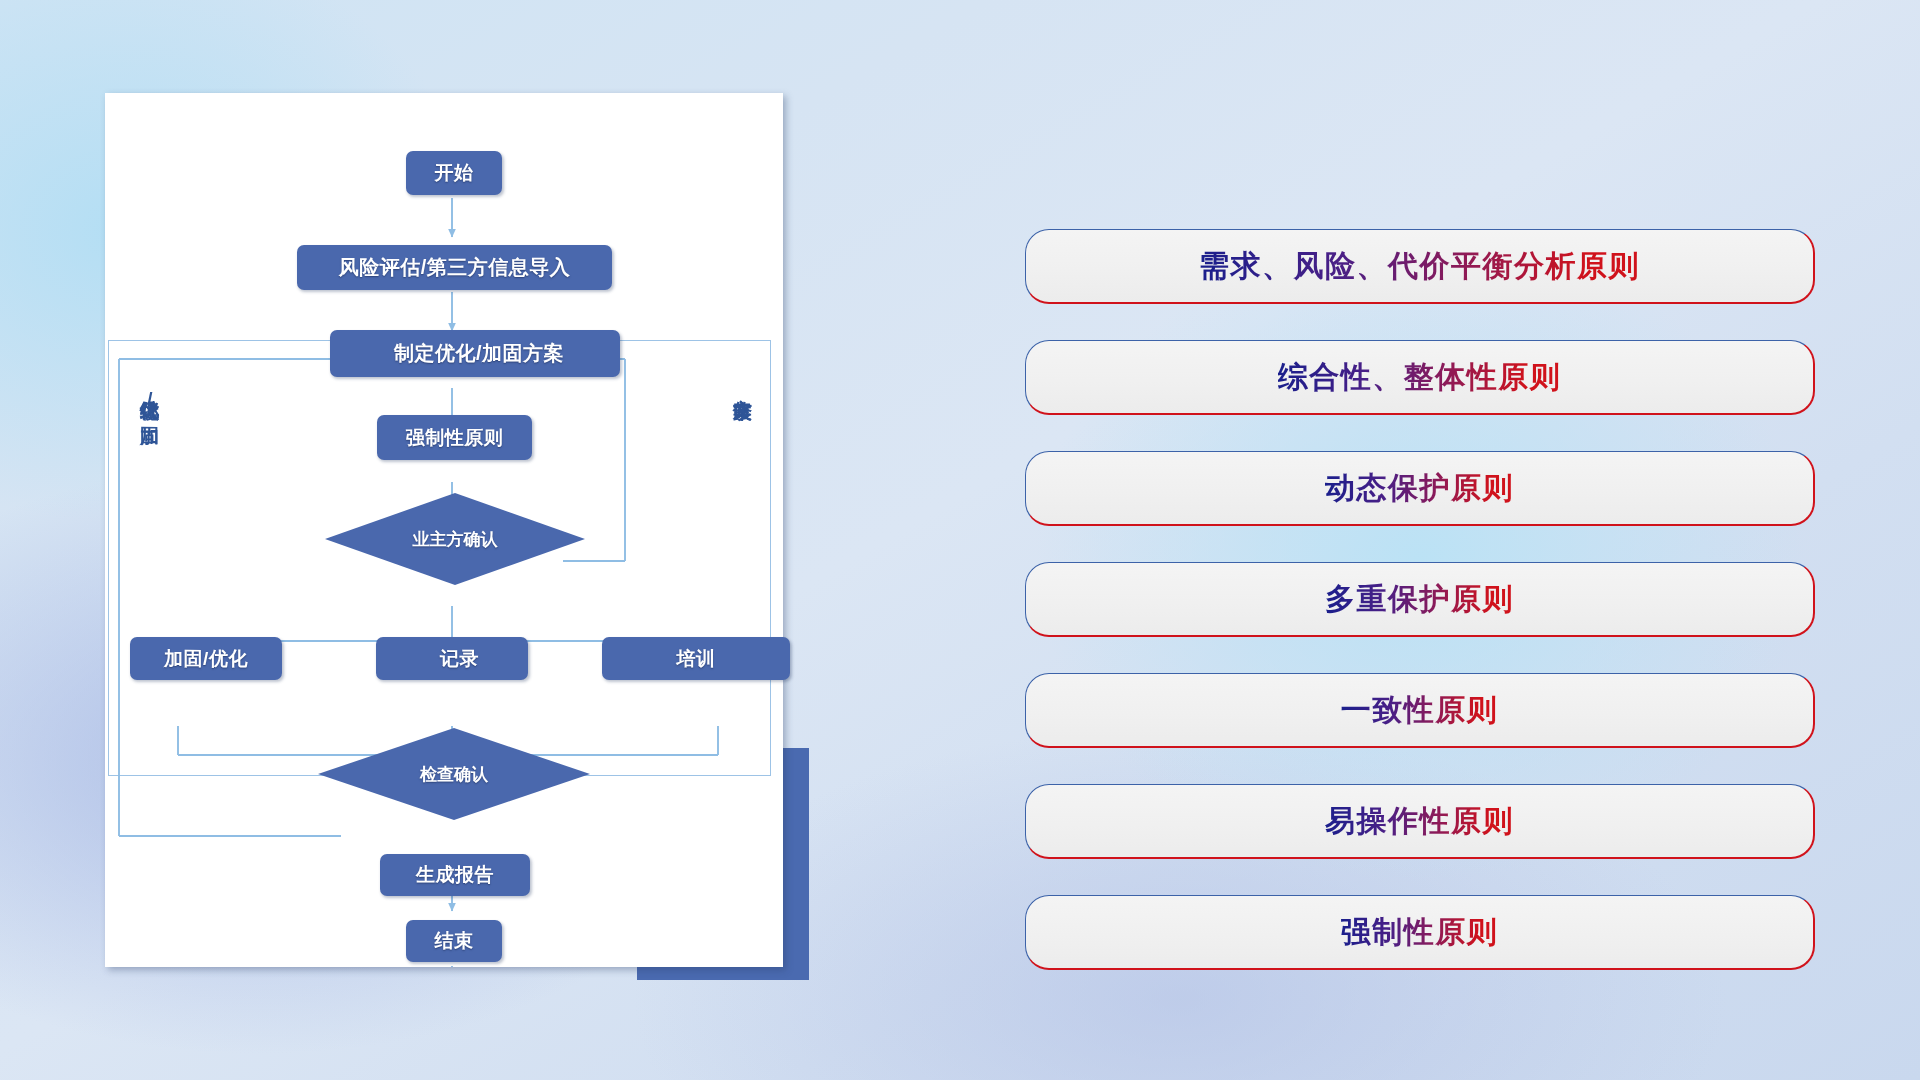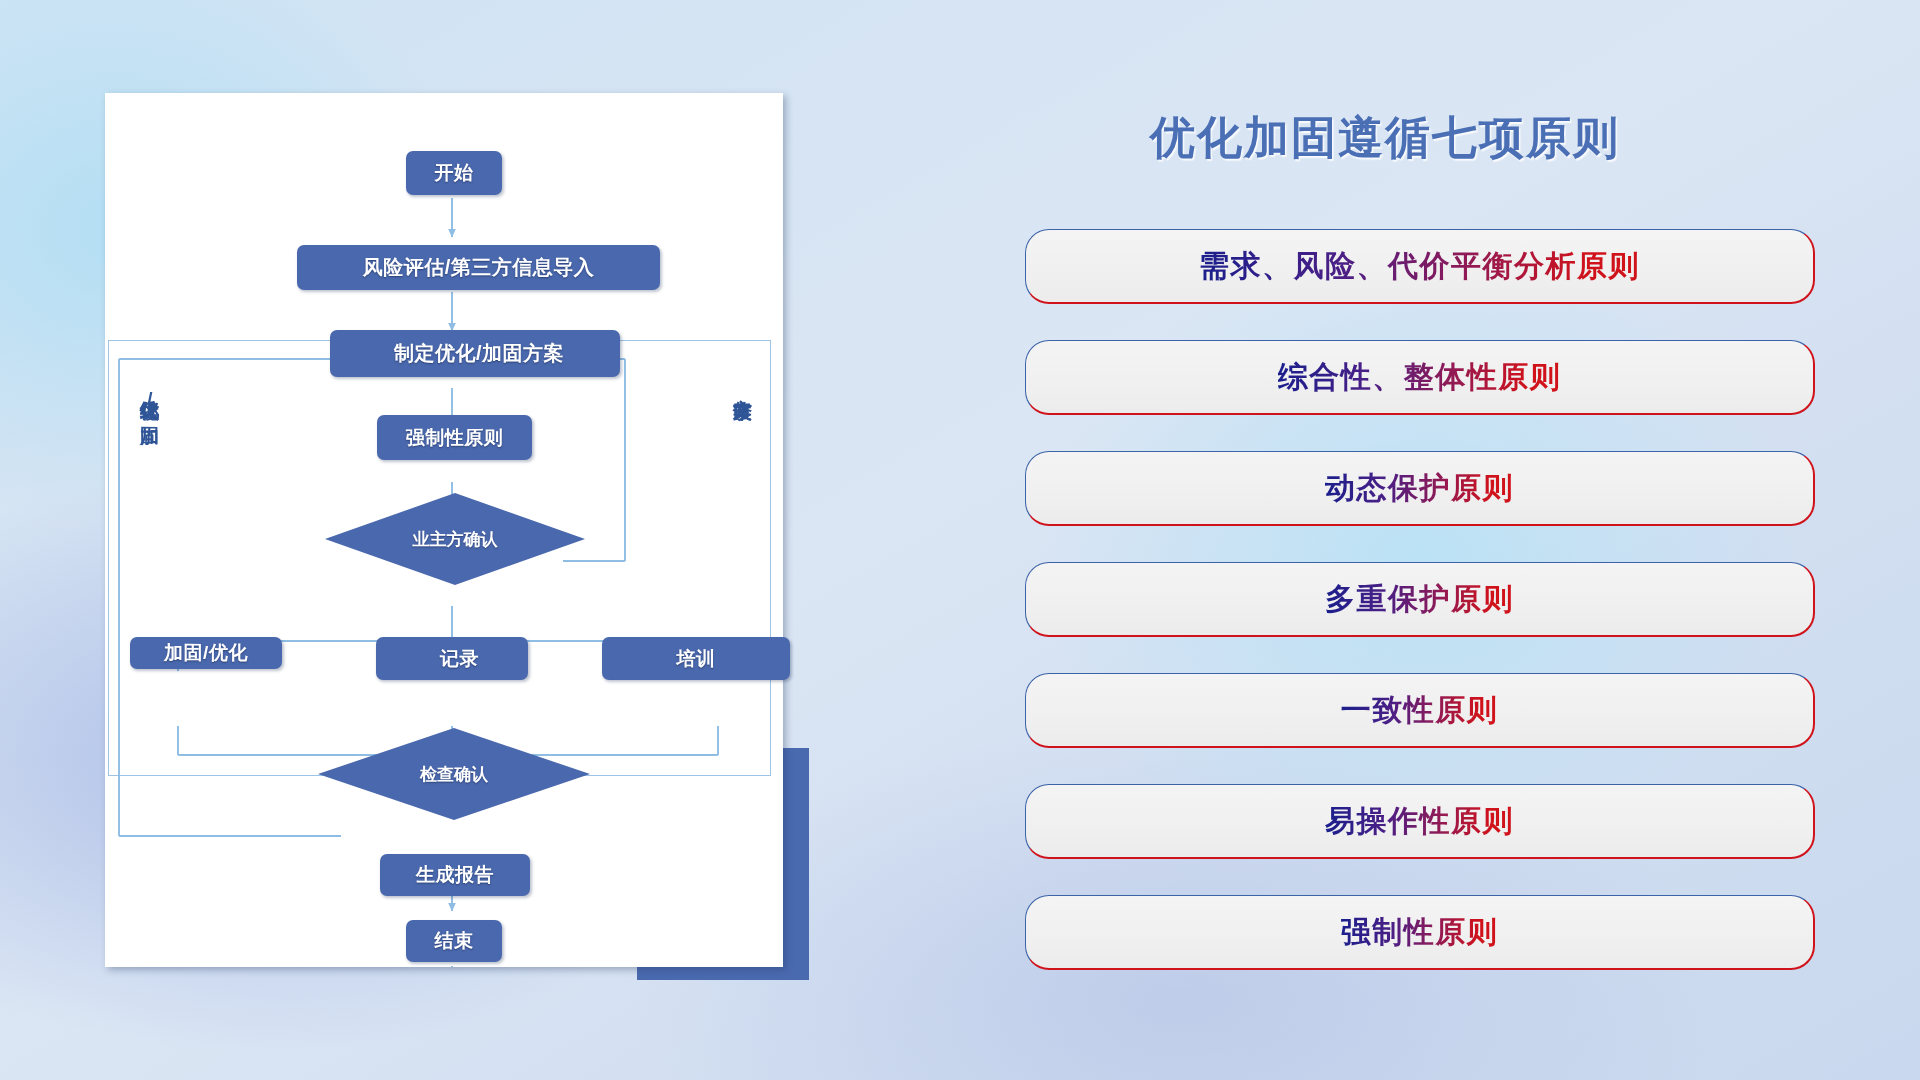--- a/index.html
+++ b/index.html
@@ -222,37 +222,37 @@
         <line x1="236" y1="743" x2="14" y2="743"></line>
         <line x1="14" y1="743" x2="14" y2="266"></line>
         <line x1="14" y1="266" x2="262" y2="266" marker-end="url(#arw)"></line>
       </g>
     </svg>
 
     <div class="node" style="left:406px; top:151px; width:96px; height:44px; font-size:19px;">
       <span>开始</span>
     </div>
 
-    <div class="node" style="left:297px; top:245px; width:363px; height:45px; font-size:20px;">
+    <div class="node" style="left:297px; top:245px; width:315px; height:45px; font-size:20px;">
       <span>风险评估/第三方信息导入</span>
     </div>
 
     <div class="node" style="left:330px; top:330px; width:290px; height:47px; font-size:20px;padding-left:8px;">
       <span>制定优化/加固方案</span>
     </div>
 
     <div class="node" style="left:377px; top:415px; width:155px; height:45px; font-size:19px;">
       <span>强制性原则</span>
     </div>
 
     <div class="diamond" style="left:325px; top:493px; width:260px; height:92px;">
       <span>业主方确认</span>
     </div>
 
-    <div class="node" style="left:130px; top:637px; width:152px; height:32px; font-size:19px;">
+    <div class="node" style="left:130px; top:637px; width:152px; height:43px; font-size:19px;">
       <span>加固/优化</span>
     </div>
 
     <div class="node" style="left:376px; top:637px; width:152px; height:43px; font-size:19px;padding-left:15px;">
       <span>记录</span>
     </div>
 
     <div class="node" style="left:602px; top:637px; width:188px; height:43px; font-size:19px;">
       <span>培训</span>
     </div>
@@ -269,21 +269,20 @@
       <span>结束</span>
     </div>
 
     <div class="vlabel" style="left:140px; top:384px;">继续优化/加固</div>
 
     <div class="vlabel" style="left:733px; top:384px;">方案修改</div>
   </div>
 
   <div id="right-panel">
 
-    <div id="panel-title">优化加固遵循七项原则</div>
 
     <div id="principle-list">
 
       <div class="principle">
         <span class="principle-label">需求、风险、代价平衡分析原则</span>
       </div>
 
       <div class="principle">
         <span class="principle-label">综合性、整体性原则</span>
       </div>

